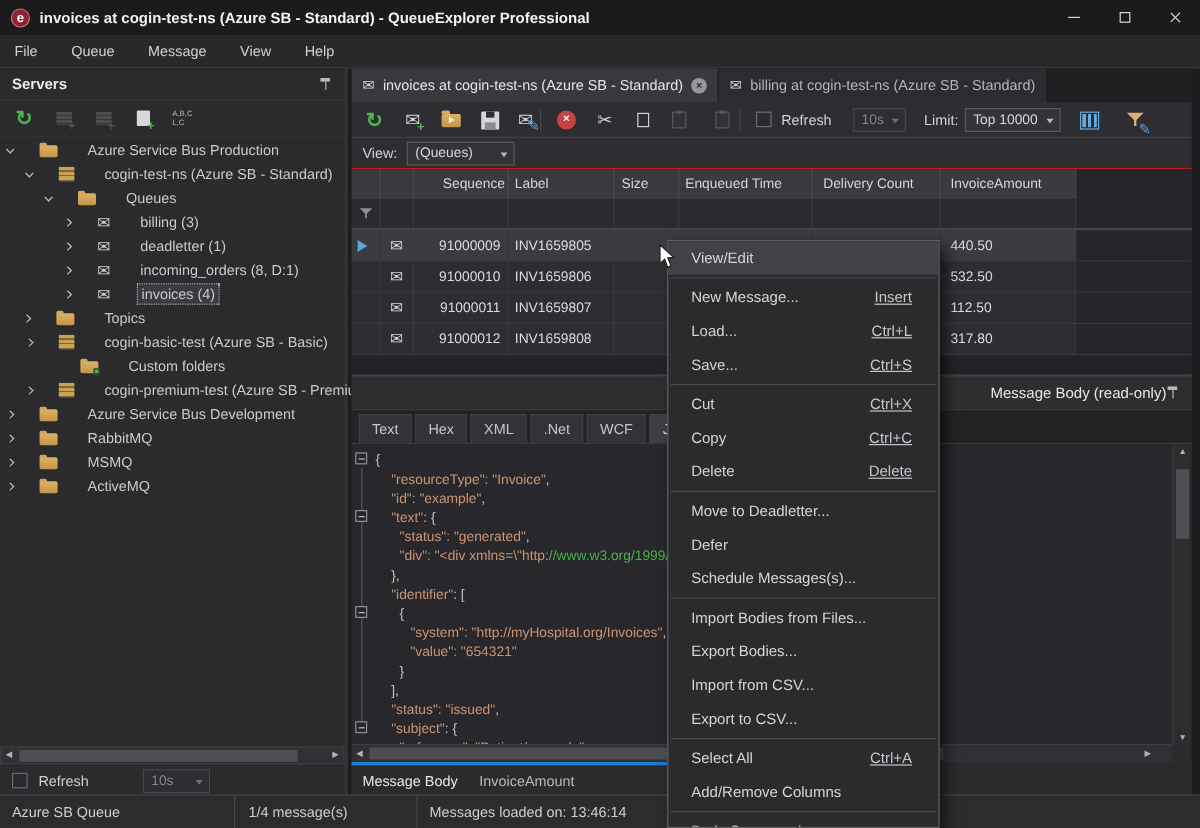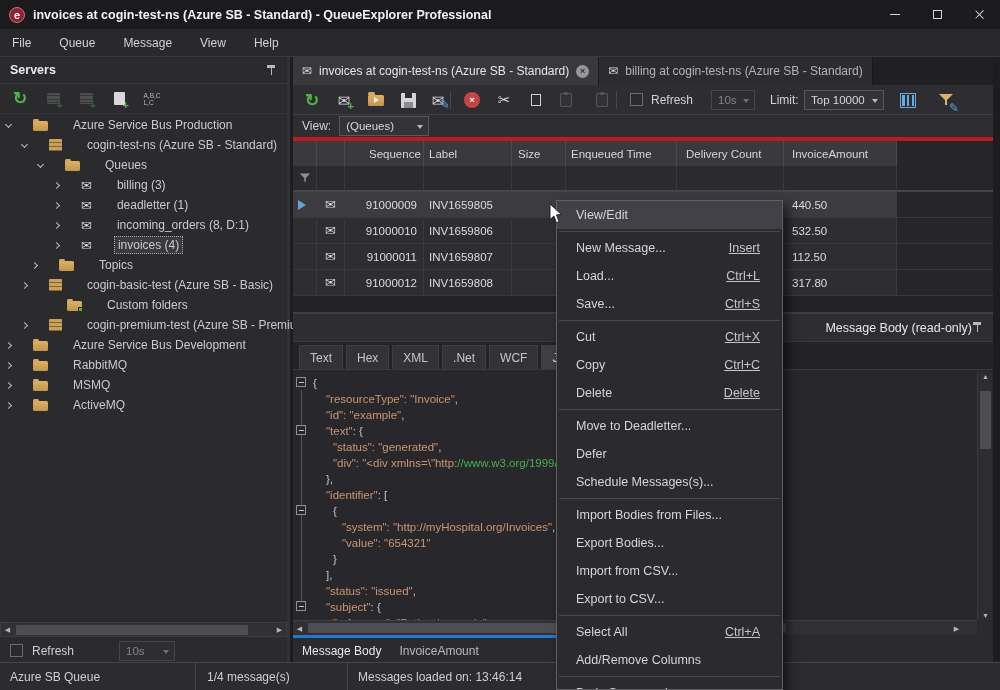--- a/index.html
+++ b/index.html
@@ -95,21 +95,21 @@
   .clip::before{content:"";position:absolute;left:2.5px;top:-2.5px;width:4.5px;height:3px;background:#9a9a9e;border-radius:1px;}
   .cb-label{position:absolute;top:8px;font-size:12px;color:#d2d2d5;}
   .columns-ico{width:16px;height:15px;border:1.6px solid #67a9e0;background:padding-box #2d2d30;position:relative;}
   .columns-ico::before{content:"";position:absolute;inset:1px;background:repeating-linear-gradient(90deg,#67a9e0 0 2.6px,transparent 2.6px 4.8px);}
   .funnel{position:relative;width:14px;height:12px;}
   .funnel::before{content:"";position:absolute;left:0;top:0;border-left:7px solid transparent;border-right:7px solid transparent;border-top:7px solid #d9b36a;}
   .funnel::after{content:"";position:absolute;left:6px;top:6px;width:2px;height:5px;background:#d9b36a;}
   .funnel.gray::before{border-top-color:#8f8f94;} .funnel.gray::after{background:#8f8f94;}
   .filt-pencil{position:absolute;right:-3px;bottom:-3px;color:#5aa0dc;font-size:12px;line-height:10px;}
 
-  .viewrow{position:absolute;left:0;top:58px;width:700px;height:26px;background:#2e2e32;border-bottom:4px solid #b91c1c;display:flex;align-items:center;}
+  .viewrow{position:absolute;left:0;top:58px;width:700px;height:26px;background:#2e2e32;border-bottom:1px solid #b91c1c;display:flex;align-items:center;}
   .vr-label{margin-left:9px;color:#d2d2d5;}
 
   
   .grid{position:absolute;left:0;top:84px;width:700px;height:171px;background:#232327;}
   .grow{display:grid;grid-template-columns:24px 28px 79px 88px 54px 111px 107px 113px 1fr;}
   .gc{border-right:1px solid #3a3a3e;overflow:hidden;white-space:nowrap;display:flex;align-items:center;}
   .ghead{height:25px;background:#3a3a3e;}
   .ghead .gc{border-right:1px solid #4a4a4e;color:#d6d6d9;font-size:11.5px;}
   .gfilter{height:26px;background:#2b2b2f;border-bottom:2px solid #46464a;}
   .gfilter .gc{justify-content:center;}
@@ -245,21 +245,21 @@
       <div class="trow" style="padding-left:54px">
           <span class="chev right"></span>
           <span class="ico env-ico">✉</span>
           <span class="tlabel">incoming_orders (8, D:1)</span>
         </div>
       <div class="trow" style="padding-left:54px">
           <span class="chev right"></span>
           <span class="ico env-ico">✉</span>
           <span class="tlabel selected">invoices (4)</span>
         </div>
-      <div class="trow" style="padding-left:32px">
+      <div class="trow" style="padding-left:20px">
           <span class="chev right"></span>
           <span class="ico folder"></span>
           <span class="tlabel">Topics</span>
         </div>
       <div class="trow" style="padding-left:22px">
           <span class="chev right"></span>
           <span class="ico server"></span>
           <span class="tlabel">cogin-basic-test (Azure SB - Basic)</span>
         </div>
       <div class="trow" style="padding-left:38px">

